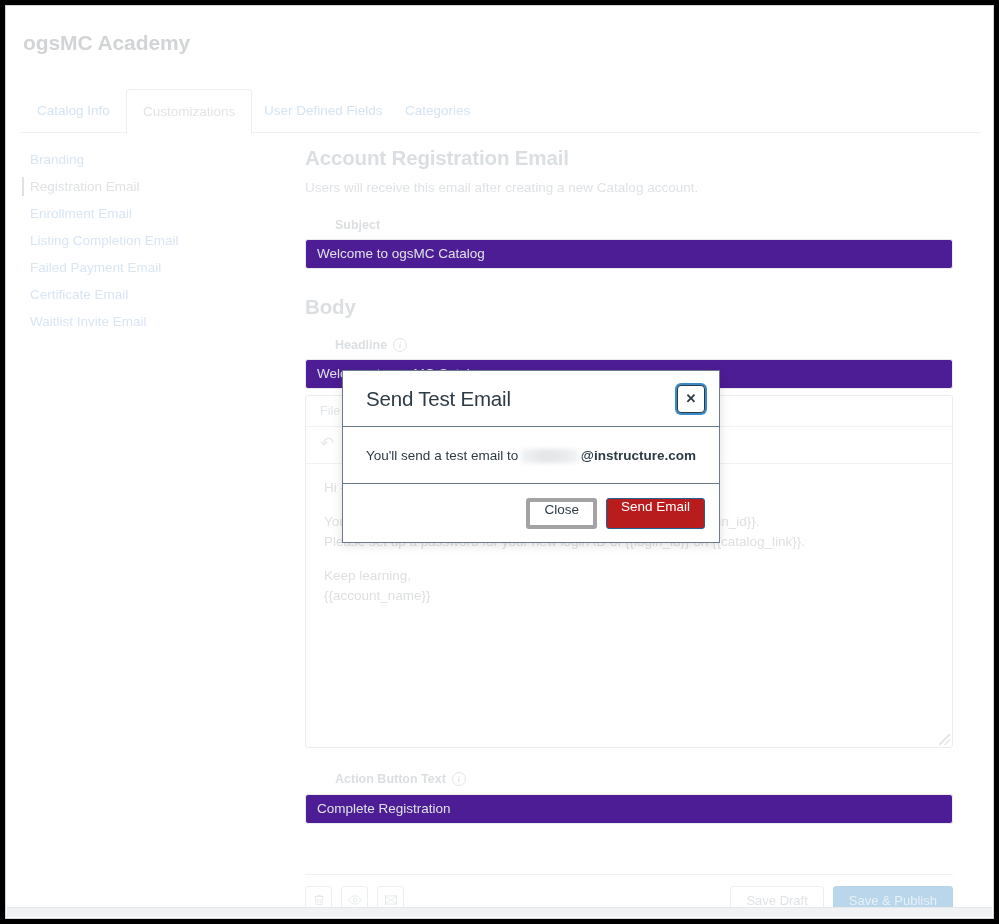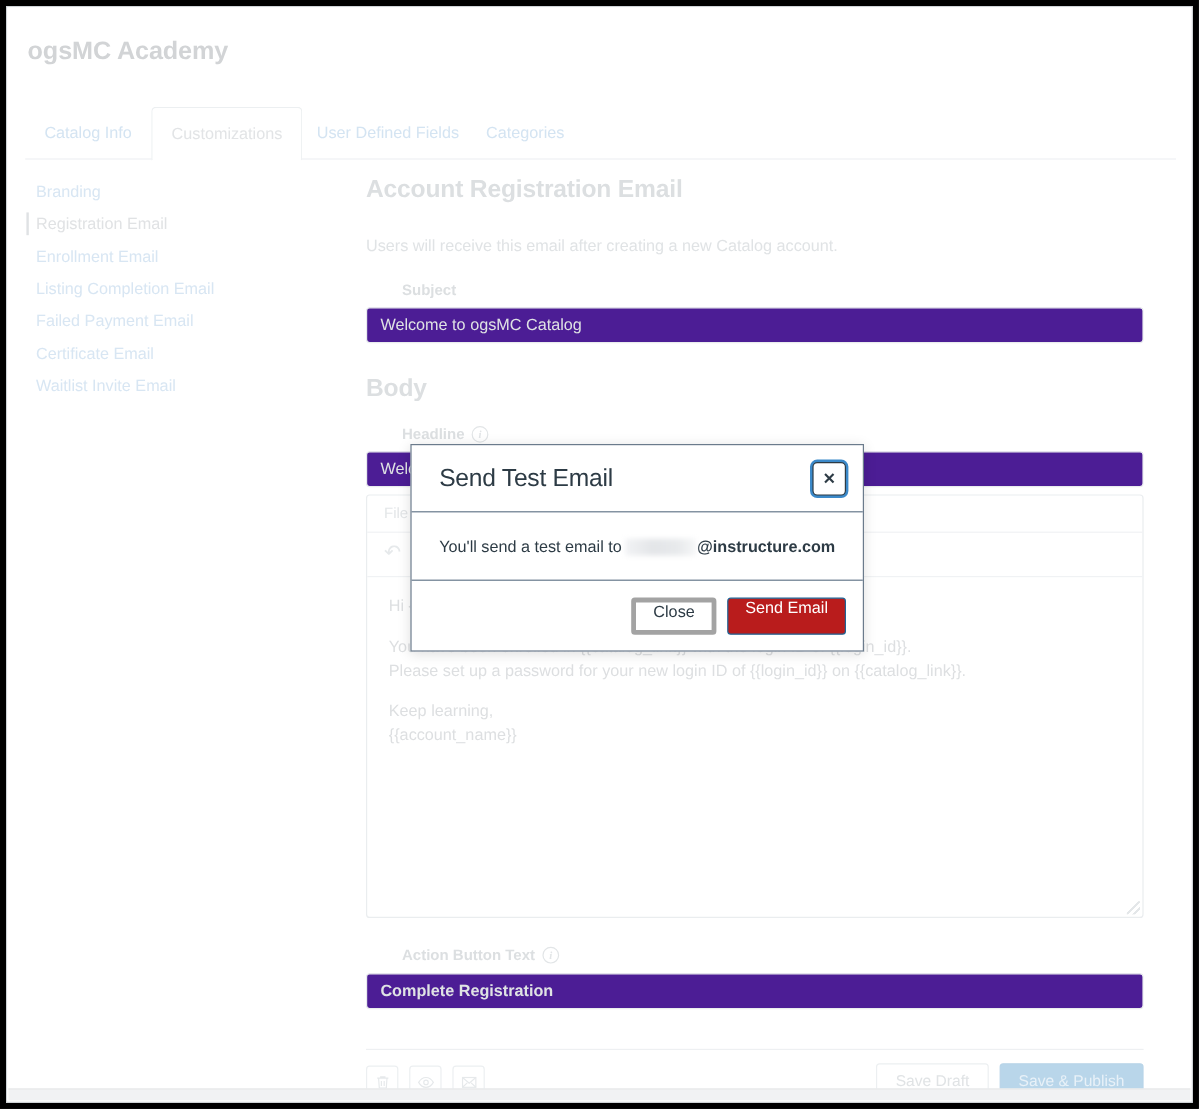--- a/index.html
+++ b/index.html
@@ -94,21 +94,21 @@
   
   #main { position: absolute; left: 299px; top: 140px; width: 648px; }
 
   .h1 {
     font-size: 20.5px;
     font-weight: bold;
     color: #dcdfe1;
     letter-spacing: -0.15px;
   }
   .subtitle {
-    margin-top: 27px;
+    margin-top: 10px;
     font-size: 13.5px;
     color: #e0e3e5;
   }
   .flabel {
     font-size: 12.5px;
     font-weight: bold;
     color: #dcdfe1;
     display: flex;
     align-items: center;
     gap: 6px;
@@ -193,21 +193,21 @@
     position: absolute;
     left: 299px; top: 868px;
     width: 648px;
     border-top: 1px solid #eef0f2;
   }
   #footer {
     position: absolute;
     left: 299px; top: 880px;
     width: 648px;
     display: flex;
-    align-items: flex-end;
+    align-items: flex-start;
   }
   .icon-btn {
     width: 27px; height: 27px;
     border: 1px solid #eceff1;
     border-radius: 3px;
     background: #fff;
     margin-right: 9px;
     display: flex;
     align-items: center;
     justify-content: center;
@@ -388,21 +388,21 @@
           <p style="white-space:pre-line;">Keep learning,
 {{account_name}}</p>
           <div id="resize-handle"></div>
         </div>
       </div>
 
       <div class="flabel" style="margin-top:24px;">
         <span>Action Button Text</span>
         <span class="info-icon">i</span>
       </div>
-      <div class="txtinput" style="margin-top:8px;font-weight:bold;">Complete Registration</div>
+      <div class="txtinput" style="margin-top:8px;">Complete Registration</div>
     </div>
 
     <div id="footer-rule"></div>
 
     <div id="footer">
       <div class="icon-btn">
         <svg viewBox="0 0 24 24" fill="none" stroke="currentColor" stroke-width="1.7">
           <path d="M4 6h16M9 6V4h6v2M6 6l1 14h10l1-14M10 10v7M14 10v7"></path>
         </svg>
       </div>

